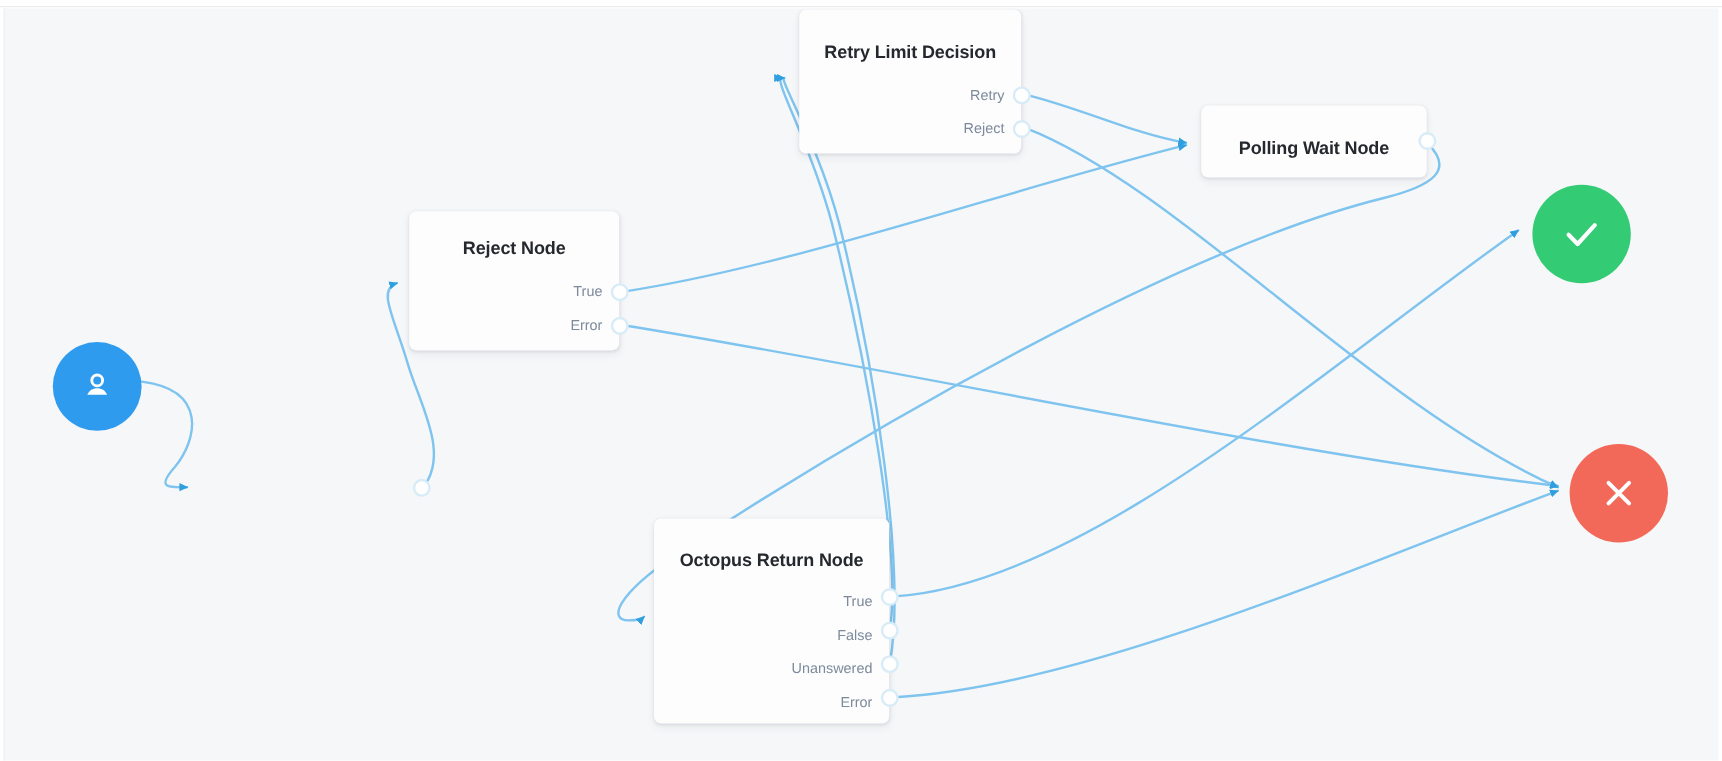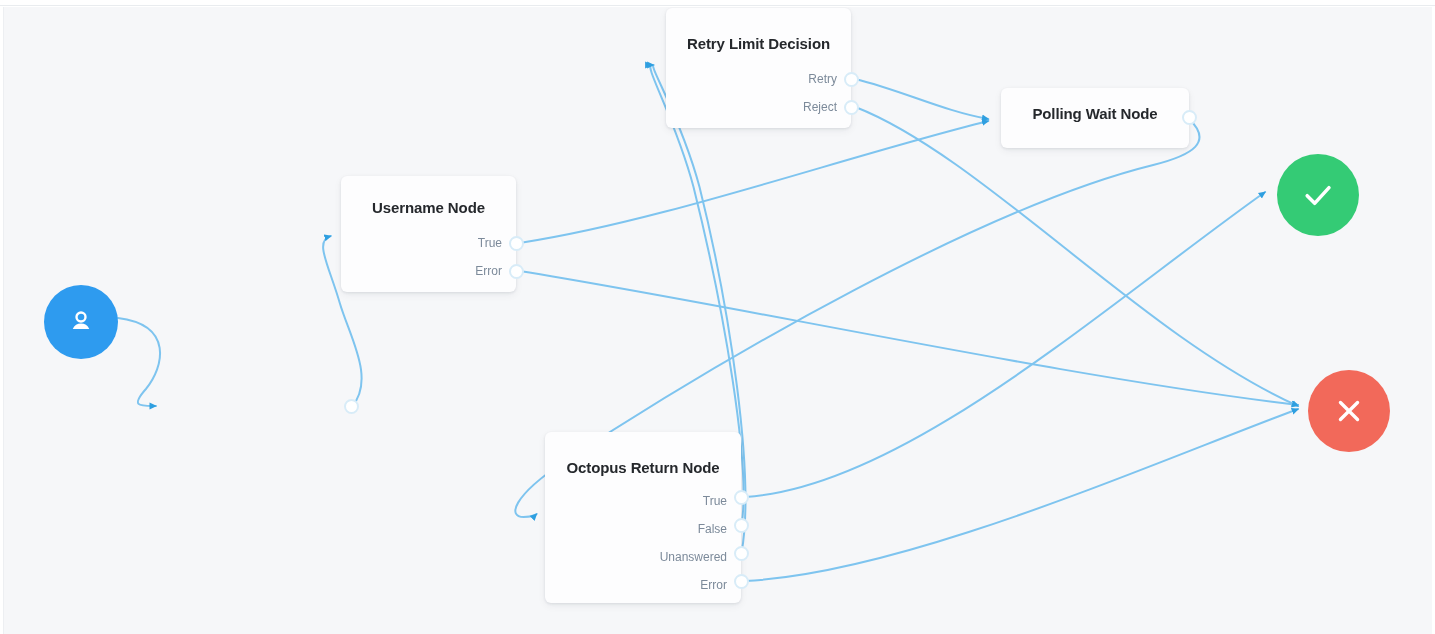--- a/index.html
+++ b/index.html
@@ -158,37 +158,37 @@
     <div class="circle-node avatar-node" style="left:40px; top:278px; width:74px; height:74px;">
       <svg width="30" height="30" viewBox="0 0 24 24">
         <circle cx="12" cy="8" r="3.6" fill="none" stroke="#ffffff" stroke-width="1.9"></circle>
         <path d="M5.4,17.6 C6.6,14.6 9.1,13.2 12,13.2 C14.9,13.2 17.4,14.6 18.6,17.6 Z" fill="#ffffff"></path>
       </svg>
     </div>
 
     <div class="port-dot" style="left:340px; top:392px;"></div>
 
     <div class="node" style="left:337px; top:169px; width:175px; height:116px;">
-      <div class="node-title centered" style="top:23px;">Username Node</div>
+      <div class="node-title centered" style="top:23px;">Reject Node</div>
       <div class="port-label" style="top:60px;">True</div>
       <div class="port-label" style="top:88px;">Error</div>
     </div>
     <div class="port-dot" style="left:505px; top:229px;"></div>
     <div class="port-dot" style="left:505px; top:257px;"></div>
 
     <div class="node" style="left:662px; top:1px; width:185px; height:120px;padding-left:38px;">
       <div class="node-title centered" style="top:27px;">Retry Limit Decision</div>
       <div class="port-label" style="top:64px;">Retry</div>
       <div class="port-label" style="top:92px;">Reject</div>
     </div>
     <div class="port-dot" style="left:840px; top:65px;"></div>
     <div class="port-dot" style="left:840px; top:93px;"></div>
 
     <div class="node" style="left:997px; top:81px; width:188px; height:60px;">
-      <div class="node-title centered" style="top:17px;">Polling Wait Node</div>
+      <div class="node-title centered" style="top:27px;">Polling Wait Node</div>
     </div>
     <div class="port-dot" style="left:1178px; top:103px;"></div>
 
     <div class="node" style="left:541px; top:425px; width:196px; height:171px;">
       <div class="node-title centered" style="top:27px;">Octopus Return Node</div>
       <div class="port-label" style="top:62px;">True</div>
       <div class="port-label" style="top:90px;">False</div>
       <div class="port-label" style="top:118px;">Unanswered</div>
       <div class="port-label" style="top:146px;">Error</div>
     </div>

